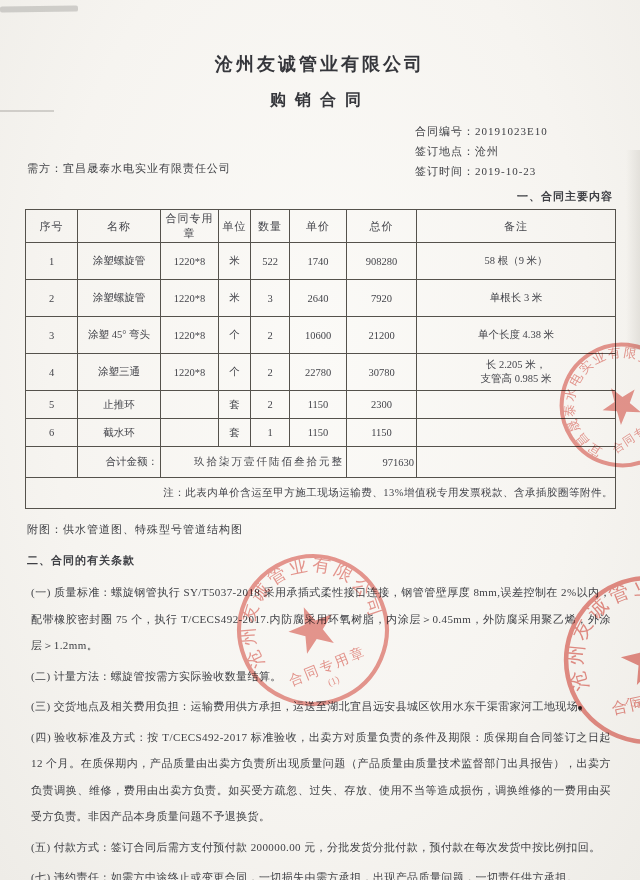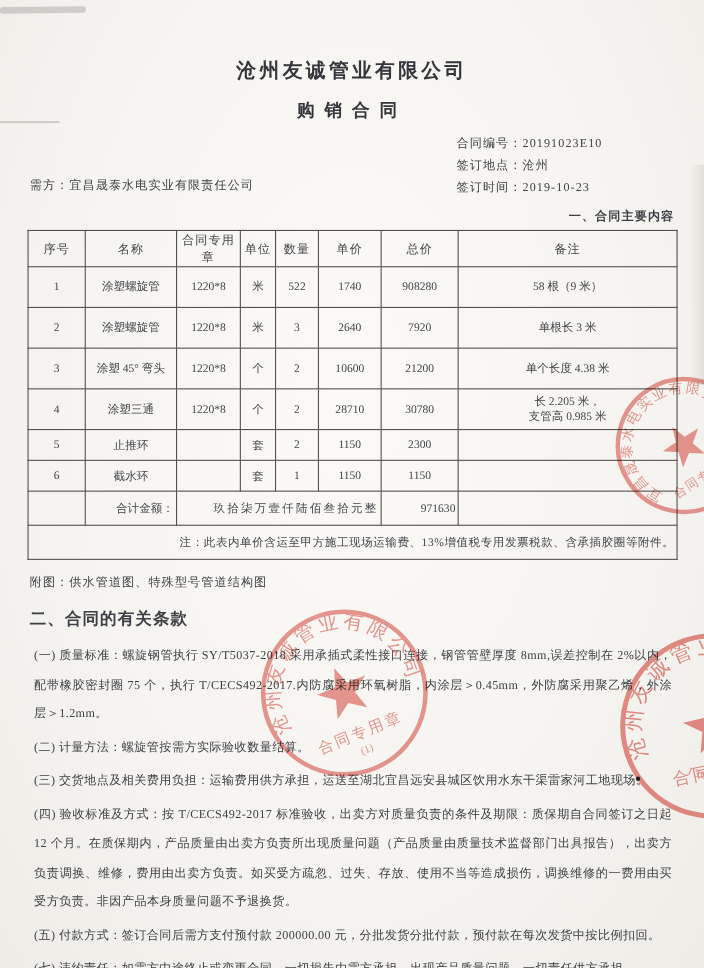--- a/index.html
+++ b/index.html
@@ -25,21 +25,21 @@
   .titles{padding-top:52px;text-align:center;}
   .company-title{font-size:18px;font-weight:bold;letter-spacing:3px;color:#35363b;}
   .doc-title{margin-top:14px;font-size:16px;font-weight:bold;letter-spacing:9px;color:#35363b;}
 
   .parties{position:relative;margin:14px 27px 0 27px;height:62px;font-size:11px;}
   .party-supplier{position:absolute;left:0;top:2px;letter-spacing:1px;}
   .party-buyer{position:absolute;left:0;top:36px;letter-spacing:1px;}
   .meta-block{position:absolute;left:388px;top:-4px;line-height:20px;letter-spacing:1px;}
 
   .section-title{margin:2px 27px 0 27px;font-size:11px;font-weight:bold;letter-spacing:1px;text-align:right;}
-  .section2-title{margin:16px 27px 0 27px;font-size:15px;font-weight:bold;letter-spacing:1px;}
+  .section2-title{margin:16px 27px 0 27px;font-size:11px;font-weight:bold;letter-spacing:1px;}
 
   table.items{
     margin:5px 0 0 25px;border-collapse:collapse;table-layout:fixed;
     width:590px;font-size:10.5px;color:#44454b;
   }
   table.items td,table.items th{
     border:1px solid #55524c;text-align:center;vertical-align:middle;
     padding:1px 2px;white-space:pre-line;font-weight:normal;overflow:hidden;
   }
   table.items th{font-size:11px;letter-spacing:1px;height:26px;}
@@ -141,21 +141,21 @@
           <td>10600</td>
           <td>21200</td>
           <td>单个长度 4.38 米</td>
         </tr>
         <tr class="item-row">
           <td>4</td>
           <td>涂塑三通</td>
           <td>1220*8</td>
           <td>个</td>
           <td>2</td>
-          <td>28710</td>
+          <td>22780</td>
           <td>30780</td>
           <td>长 2.205 米，
 支管高 0.985 米</td>
         </tr>
         <tr class="item-row short">
           <td>5</td>
           <td>止推环</td>
           <td></td>
           <td>套</td>
           <td>2</td>

